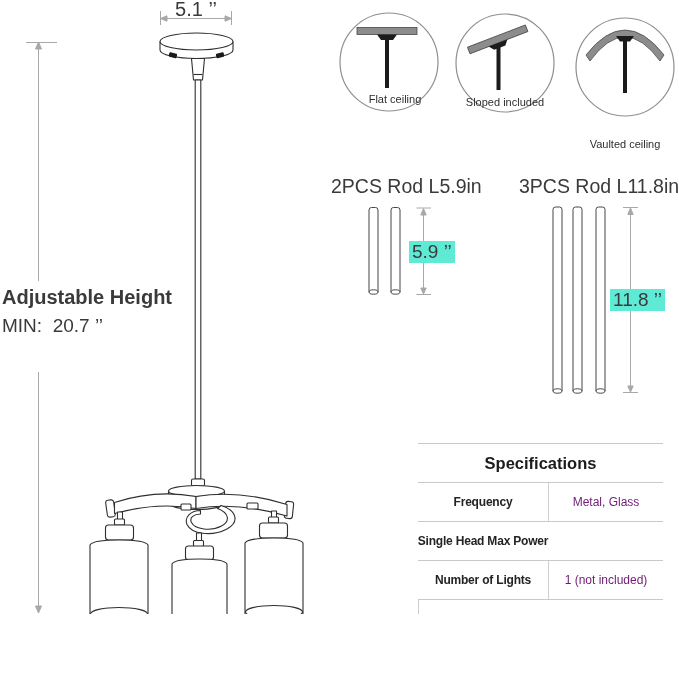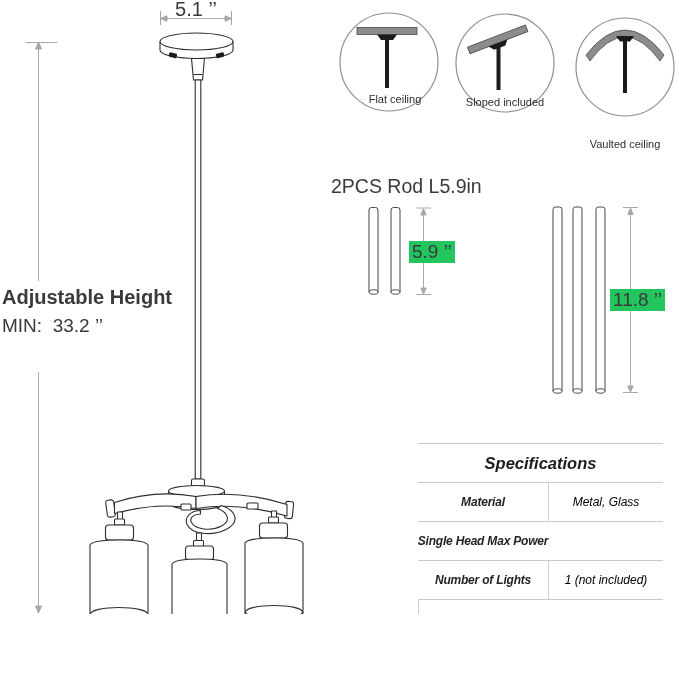--- a/index.html
+++ b/index.html
@@ -11,54 +11,53 @@
     overflow:hidden;
   }
   #lineart{position:absolute;left:0;top:0;}
   .lbl{
     position:absolute;
     color:#3a3a3a;
     white-space:pre;
     line-height:1.15;
   }
   .lbl.center{text-align:center;}
-  .dim-txt{background:#22c55e;padding:0 3px;}
+  .dim-txt{background:#5eead4;padding:0 3px;}
   .circle-lbl{
     position:absolute;
     font-size:11px;
     color:#2e2e2e;
     text-align:center;
   }
   
   .spec-table{
     position:absolute;
     left:418px;top:443px;width:245px;
     border-top:1px solid #c9c9c9;
-    font-style:italic;
   }
   .spec-header{
     height:38px;
     display:flex;align-items:center;justify-content:center;
     font-weight:bold;font-size:16.5px;color:#1c1c1c;
     border-bottom:1px solid #c9c9c9;
   }
   .spec-row{
     display:flex;height:38px;
     border-bottom:1px solid #c9c9c9;
   }
   .spec-label{
     width:130px;flex:0 0 130px;
     display:flex;align-items:center;justify-content:center;
     font-weight:bold;font-size:12px;color:#242424;
     letter-spacing:-0.2px;white-space:nowrap;
   }
   .spec-value{
     flex:1;border-left:1px solid #cfcfcf;
     display:flex;align-items:center;justify-content:center;
-    font-size:12px;color:#000000;white-space:nowrap;
+    font-size:12px;color:#701a75;white-space:nowrap;
   }
 </style>
 </head>
 <body>
 
 <div id="canvas">
 
   <svg id="lineart" width="679" height="684" viewBox="0 0 679 684">
 
     <g stroke="#2f2f2f" stroke-width="1.1" fill="#ffffff" stroke-linejoin="round">
@@ -203,38 +202,39 @@
         <path d="M586,55 Q625,5 664,55 L660,61 Q625,13 590,61 Z" fill="#8c8c8c" stroke="#474747" stroke-width="0.8"></path>
         <polygon points="616,36 634,36 630,41.5 620,41.5" fill="#1b1b1b"></polygon>
         <rect x="623" y="41" width="4" height="52" fill="#1b1b1b"></rect>
       </g>
     </g>
   </svg>
 
   <div class="lbl center" style="left:160px;top:-2px;width:72px;font-size:20px;">5.1 ’’</div>
 
   <div class="lbl" style="left:2px;top:286px;font-size:20px;font-weight:bold;">Adjustable Height</div>
-  <div class="lbl" style="left:2px;top:315px;font-size:19px;">MIN:  33.2 ’’</div>
+  <div class="lbl" style="left:2px;top:315px;font-size:19px;">MIN:  20.7 ’’</div>
 
   <div class="lbl center" style="left:137px;top:658px;width:120px;font-size:20px;">Φ 11.2 ’’</div>
 
   <div class="lbl" style="left:331px;top:175px;font-size:19.5px;">2PCS Rod L5.9in</div>
+  <div class="lbl" style="left:519px;top:175px;font-size:19.5px;">3PCS Rod L11.8in</div>
 
   <div class="lbl dim-txt" style="left:409px;top:241px;font-size:19px;">5.9 ’’</div>
   <div class="lbl dim-txt" style="left:610px;top:289px;font-size:19px;">11.8 ’’</div>
 
   <span class="circle-lbl" style="left:350px;top:93px;width:90px;">Flat ceiling</span>
   <span class="circle-lbl" style="left:457px;top:96px;width:96px;">Sloped included</span>
   <span class="circle-lbl" style="left:576px;top:98px;width:98px;margin-top:40px;">Vaulted ceiling</span>
 
   <div class="spec-table">
     <div class="spec-header">Specifications</div>
 
     <div class="spec-row">
-      <div class="spec-label">Material</div>
+      <div class="spec-label">Frequency</div>
       <div class="spec-value">Metal, Glass</div>
     </div>
     <div class="spec-row">
       <div class="spec-label">Single Head Max Power</div>
     </div>
     <div class="spec-row">
       <div class="spec-label">Number of Lights</div>
       <div class="spec-value">1 (not included)</div>
     </div>
     <div class="spec-row">

